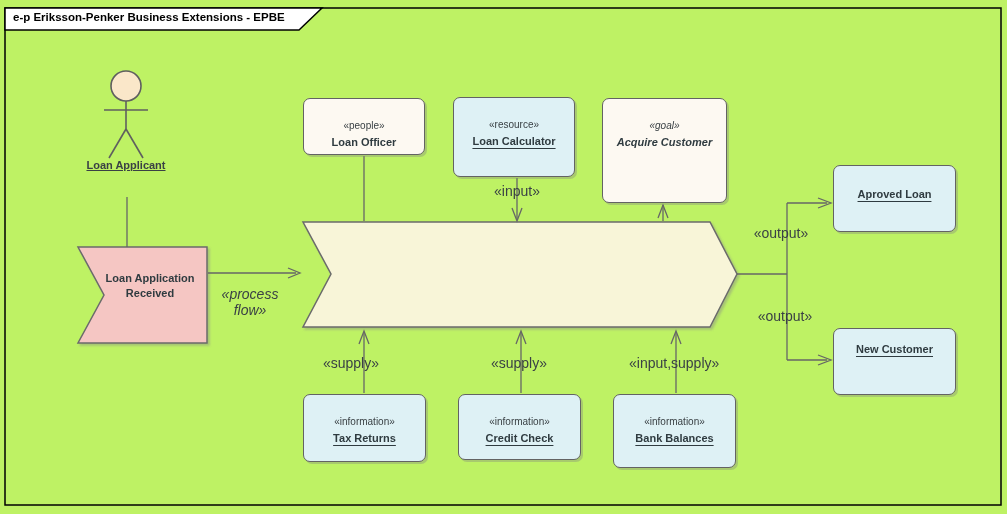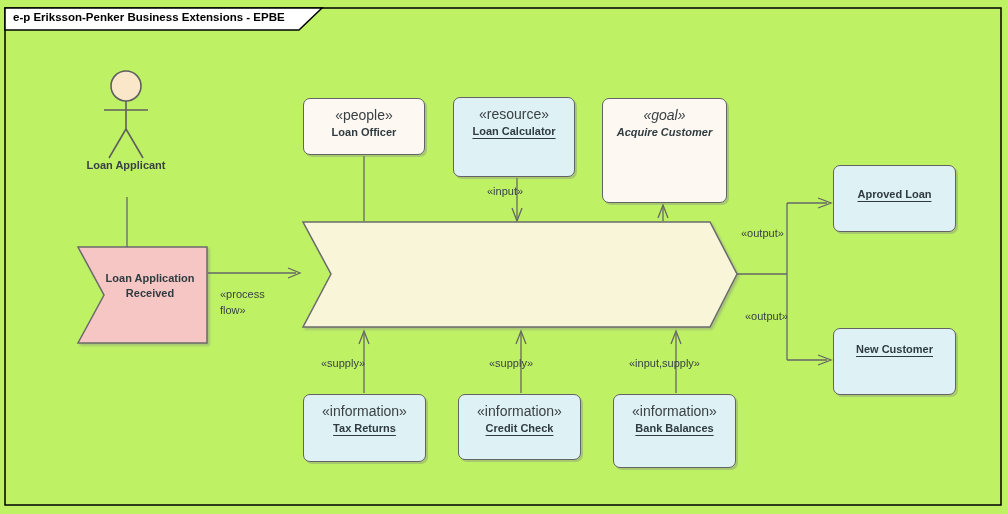--- a/index.html
+++ b/index.html
@@ -20,24 +20,24 @@
     border-radius:7px;
     box-shadow:2px 2px 0 rgba(130,130,130,0.35);
     text-align:center;
     font-size:11px;
     line-height:17px;
     box-sizing:border-box;
     padding-top:8px;
   }
   .cyan{background:#def1f5;}
   .cream{background:#fdf9f2;}
-  .stereo{font-size:14px;font-weight:normal;color:#3a4145;}
+  .stereo{font-size:10px;font-weight:normal;color:#3a4145;margin-top:10px;}
   .nodename{font-size:11px;font-weight:bold;color:#2f3b40;}
   .uline{text-decoration:underline;text-underline-offset:3px;}
-  .lbl{position:absolute;font-size:11px;line-height:16px;color:#3a4145;}
+  .lbl{position:absolute;text-align:center;font-size:14px;line-height:16px;color:#3a4145;}
   .tabtitle{position:absolute;left:13px;top:11px;font-size:11.5px;font-weight:bold;color:#000;}
 </style>
 </head>
 <body>
 
 <div id="canvas">
 
   <svg id="shapes" width="1007" height="514" viewBox="0 0 1007 514">
     <defs>
       <filter id="ds" x="-20%" y="-20%" width="140%" height="140%">
@@ -87,21 +87,21 @@
       <polyline points="359,344 364,331 369,344"></polyline>
       <line x1="521" y1="393" x2="521" y2="332"></line>
       <polyline points="516,344 521,331 526,344"></polyline>
       <line x1="676" y1="393" x2="676" y2="332"></line>
       <polyline points="671,344 676,331 681,344"></polyline>
     </g>
   </svg>
 
   <div class="tabtitle">e-p Eriksson-Penker Business Extensions - EPBE</div>
 
-  <div class="txt bold" style="left:76px;top:157px;width:100px;">Loan Applicant</div>
+  <div class="txt bold" style="left:76px;top:157px;width:100px;text-decoration:underline;">Loan Applicant</div>
 
   <div class="txt bold" style="left:100px;top:271px;width:100px;line-height:15px;color:#2f3b40;">Loan Application Received</div>
 
 
   <div class="node cream" style="left:303px;top:98px;width:122px;height:57px;">
     <div class="stereo">«people»</div>
     <div class="nodename">Loan Officer</div>
   </div>
 
   <div class="node cyan" style="left:453px;top:97px;width:122px;height:80px;">
@@ -130,21 +130,21 @@
   <div class="node cyan" style="left:458px;top:394px;width:123px;height:66px;">
     <div class="stereo">«information»</div>
     <div class="nodename uline">Credit Check</div>
   </div>
 
   <div class="node cyan" style="left:613px;top:394px;width:123px;height:74px;">
     <div class="stereo">«information»</div>
     <div class="nodename uline">Bank Balances</div>
   </div>
 
-  <div class="lbl" style="left:220px;top:286px;width:60px;">«process flow»</div>
+  <div class="lbl" style="left:220px;top:286px;width:60px;font-style:italic;">«process flow»</div>
   <div class="lbl" style="left:487px;top:183px;width:60px;">«input»</div>
   <div class="lbl" style="left:321px;top:355px;width:60px;">«supply»</div>
   <div class="lbl" style="left:489px;top:355px;width:60px;">«supply»</div>
   <div class="lbl" style="left:629px;top:355px;width:90px;">«input,supply»</div>
   <div class="lbl" style="left:741px;top:225px;width:80px;">«output»</div>
   <div class="lbl" style="left:745px;top:308px;width:80px;">«output»</div>
 
 </div>
 
 </body></html>

